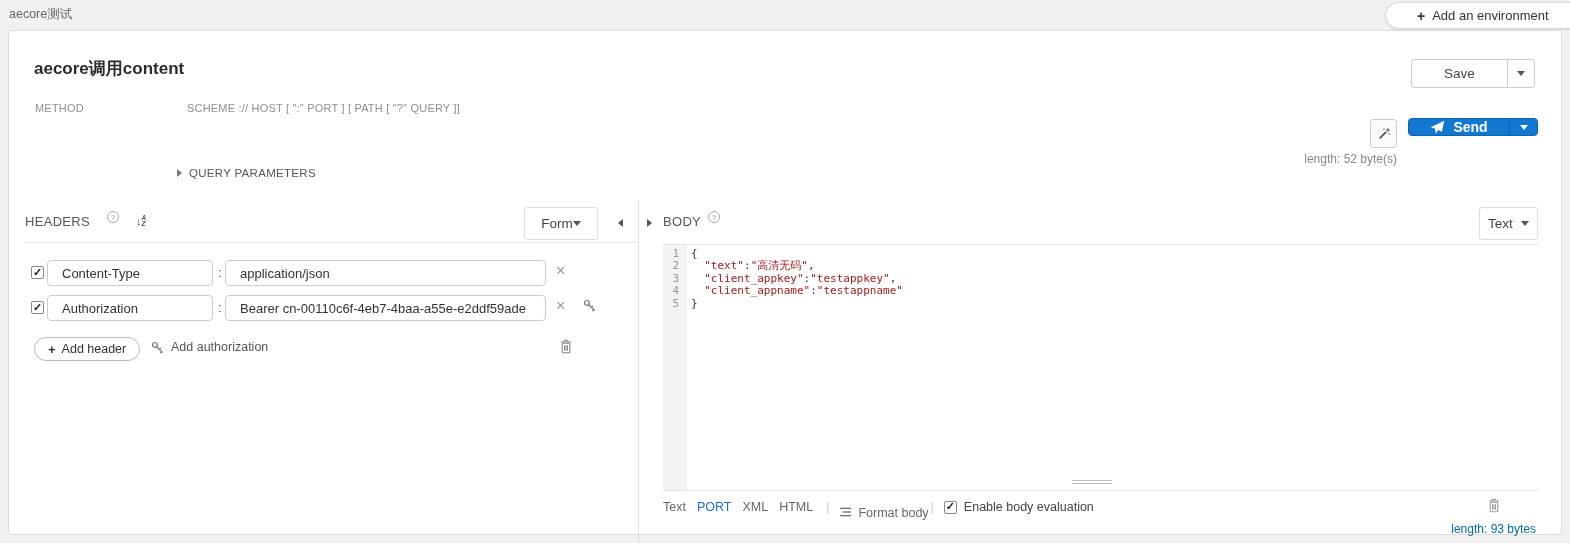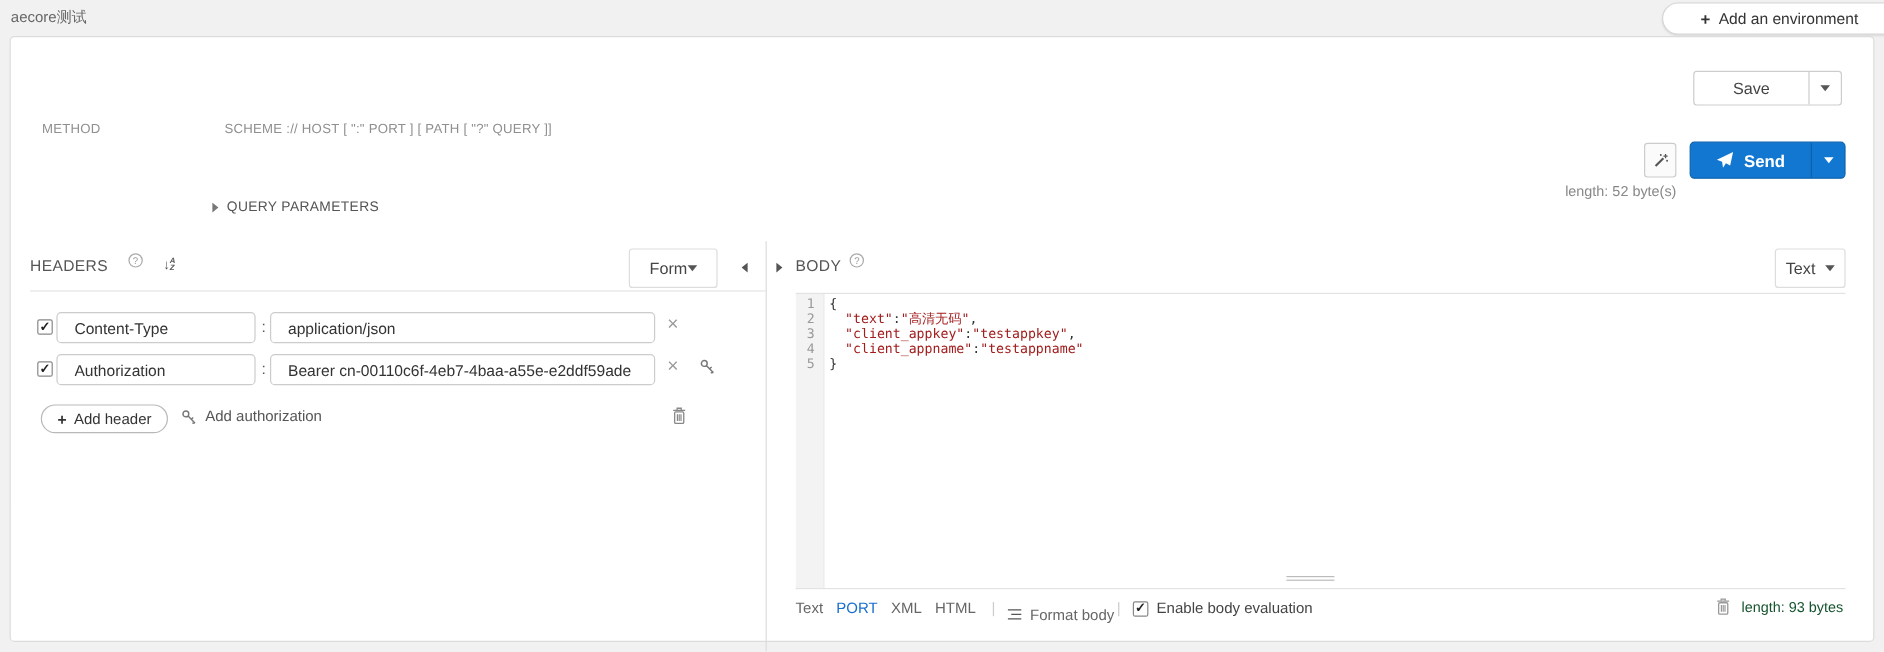--- a/index.html
+++ b/index.html
@@ -50,21 +50,21 @@
   }
   .url-input .lock { margin-right:6px; display:flex; }
   .text-cursor { display:inline-block; width:1px; height:15px; background:#111; }
 
   .wand-btn {
     left:1361px; top:88px; width:27px; height:29px; background:#fbfbfb;
     border:1px solid #ccc; border-radius:3px; display:flex; align-items:center; justify-content:center; cursor:pointer;
   }
 
   .send-btn {
-    left:1399px; top:87px; width:130px; height:31px; background:#1277d1;
+    left:1399px; top:87px; width:130px; height:18px; background:#1277d1;
     border:1px solid #0e63ae; border-radius:4px; display:flex; color:#fff; cursor:pointer;
   }
   .send-btn .main { flex:1; display:flex; align-items:center; justify-content:center; gap:8px; font-size:14px; font-weight:bold; }
   .send-btn .caret-part { width:28px; display:flex; align-items:center; justify-content:center; border-left:1px solid rgba(0,0,0,.18); }
   .send-btn .caret-down { border-top-color:#fff; }
 
   .url-length { left:1100px; top:121px; width:288px; text-align:right; font-size:12px; color:#888; }
 
   .query-params { left:168px; top:136px; display:flex; align-items:center; gap:7px; font-size:11.5px; color:#555; letter-spacing:.3px; cursor:pointer; }
   .tri-right-sm { width:0; height:0; border-top:4px solid transparent; border-bottom:4px solid transparent; border-left:5px solid #777; }
@@ -129,37 +129,38 @@
   .tok-s { color:#a21c1c; }
   .grip { position:absolute; left:409px; bottom:4px; width:40px; cursor:row-resize; }
   .grip div { height:1px; background:#bbb; margin-bottom:2px; }
 
   .body-toolbar { left:654px; top:467px; display:flex; align-items:center; font-size:12.5px; color:#666; height:18px; }
   .body-toolbar .mode { margin-right:11px; cursor:pointer; }
   .body-toolbar .mode.active { color:#1a6fce; }
   .body-toolbar .sep { color:#ccc; margin:0 10px 0 2px; }
   .format-body { display:flex; align-items:flex-start; gap:6px; cursor:pointer;margin-top:12px; }
   .enable-eval { display:flex; align-items:center; gap:7px; color:#444; }
-  .body-length { right:25px; top:467px; display:flex; align-items:center; gap:9px; font-size:12px; color:#14532d; }
+  .body-length { right:25px; top:467px; display:flex; align-items:center; gap:9px; font-size:12px; color:#0369a1;flex-direction:column; }
 
   svg { display:block; }
 </style>
 </head>
 <body>
 
 <div class="screen">
 
   <div class="abs breadcrumb">aecore测试</div>
   <div class="abs add-env">
     <span class="plus">+</span>
     <span>Add an environment</span>
   </div>
 
   <div class="abs card">
 
+    <div class="abs card-title">aecore调用content</div>
 
     <div class="abs white-btn save-btn">
       <div class="main">
         <span>Save</span>
       </div>
       <div class="caret-part">
         <span class="caret-down"></span>
       </div>
     </div>
 

